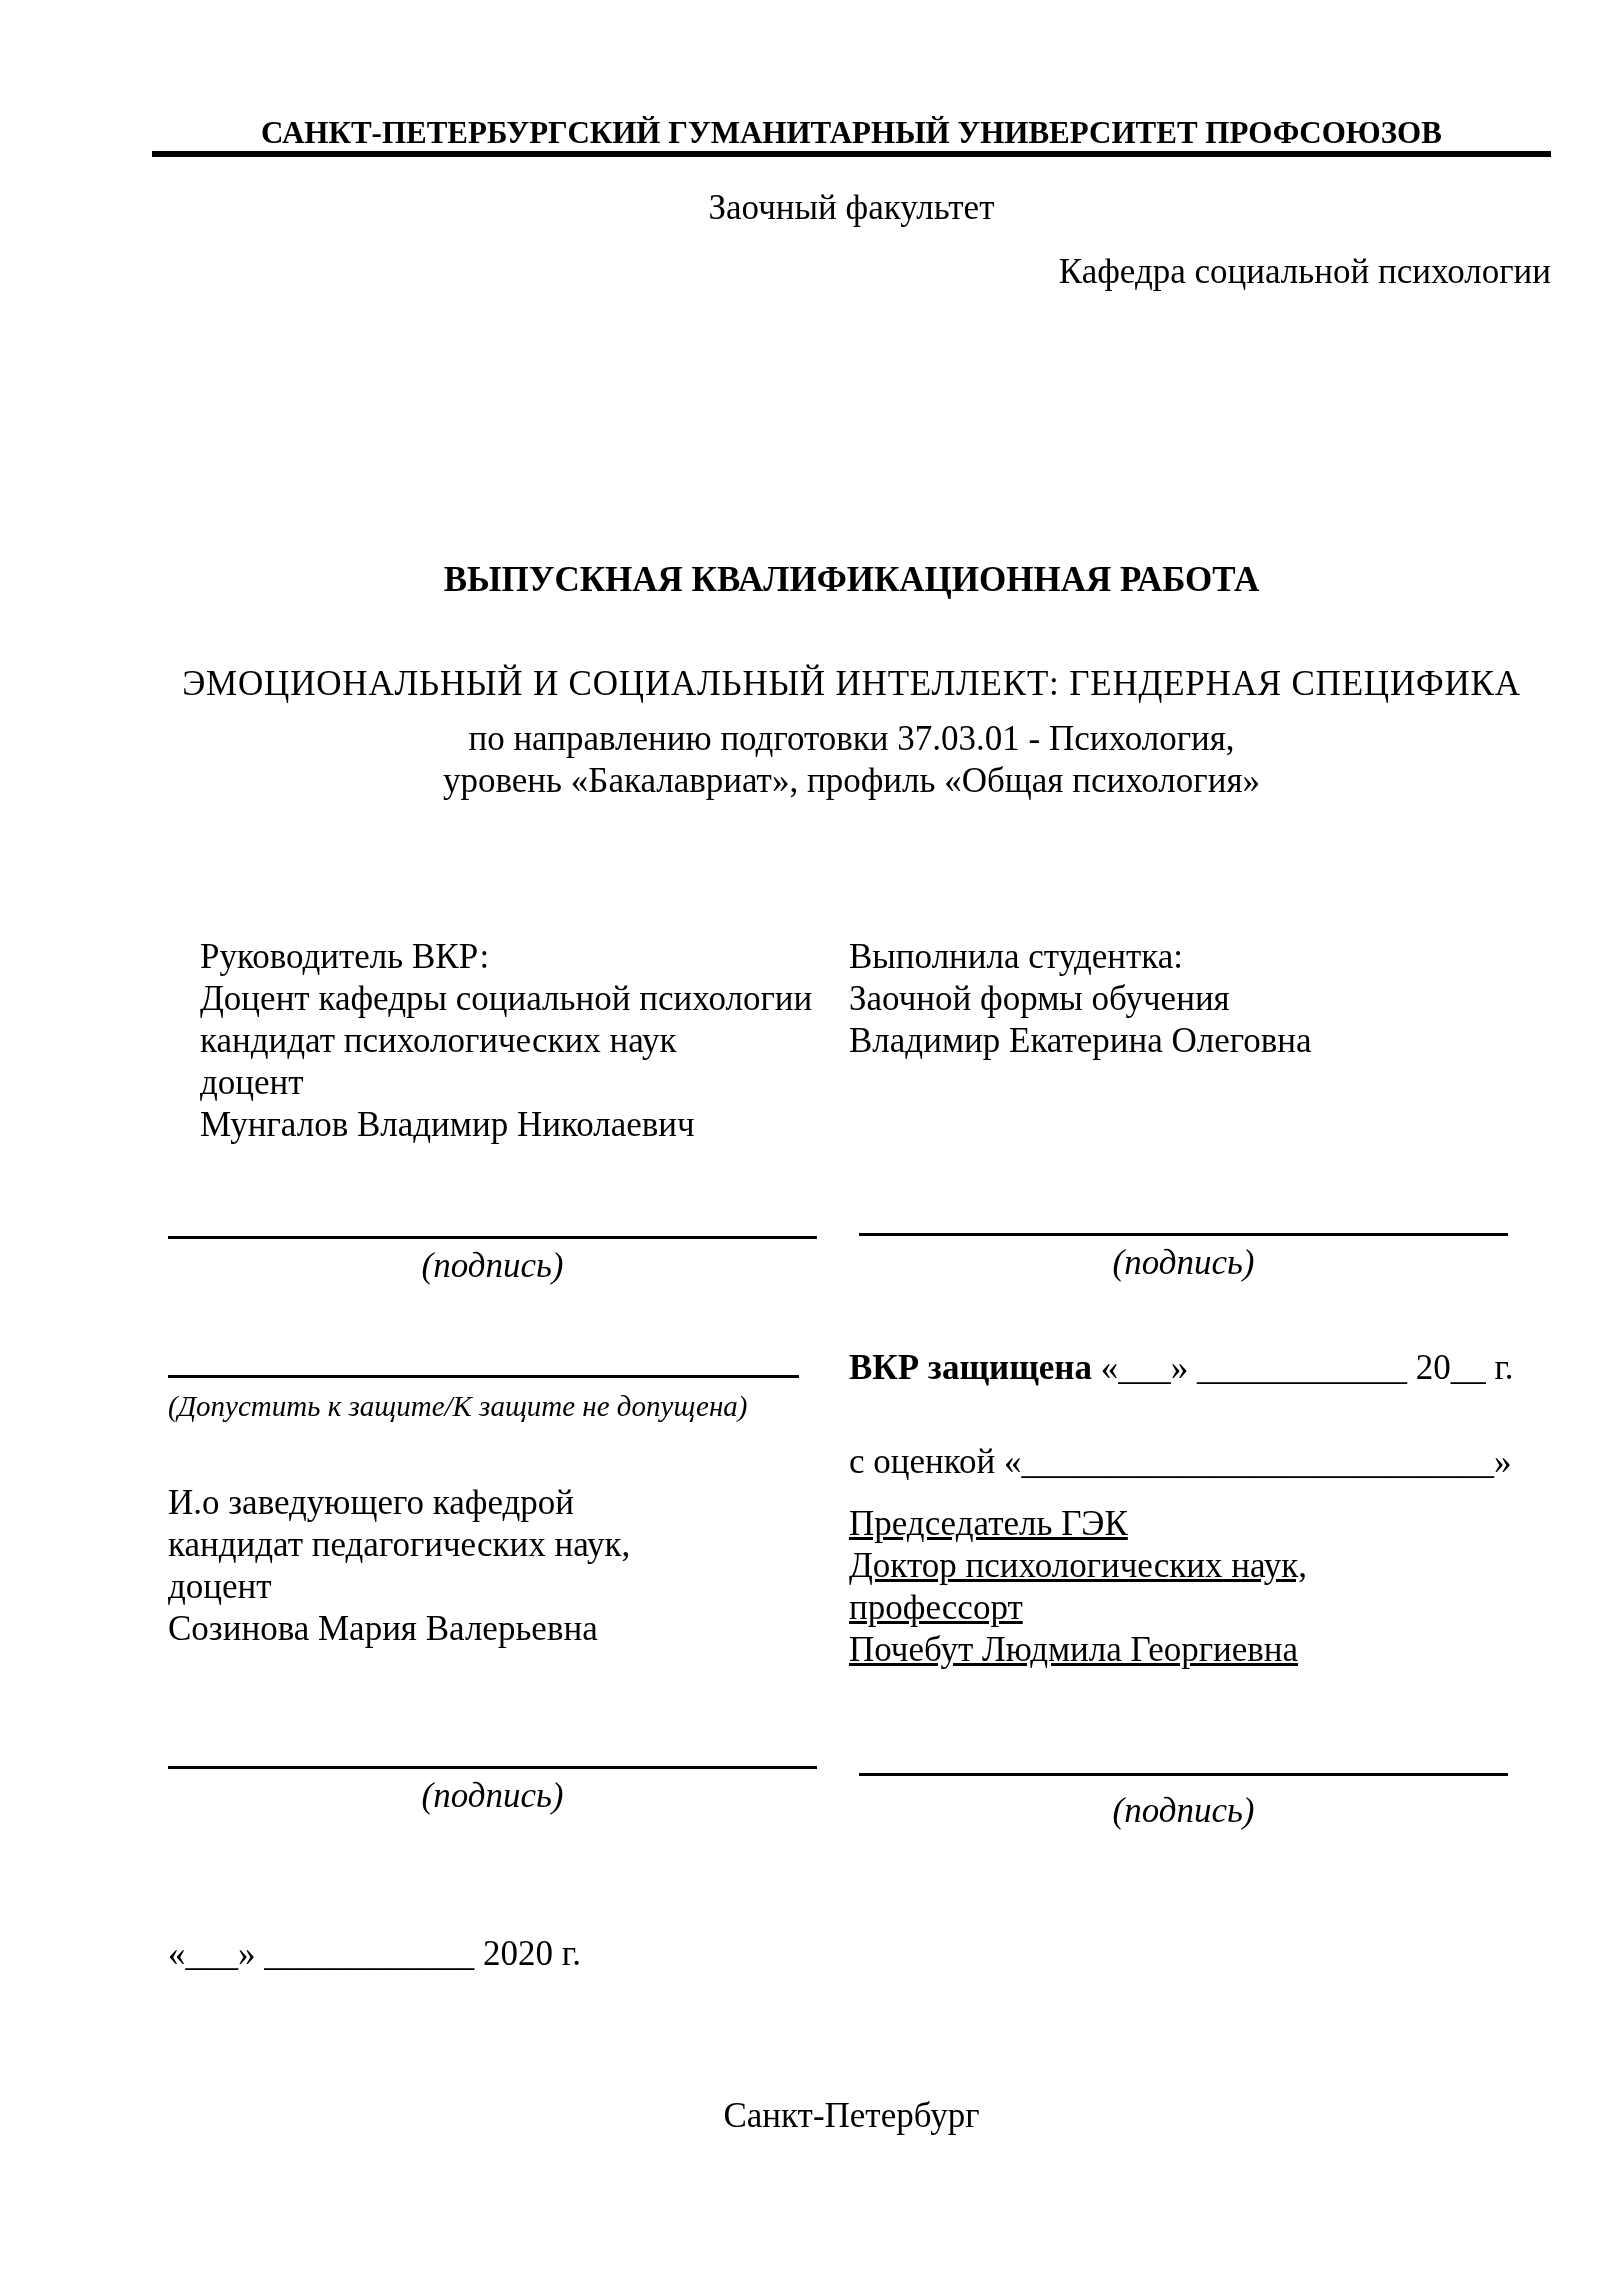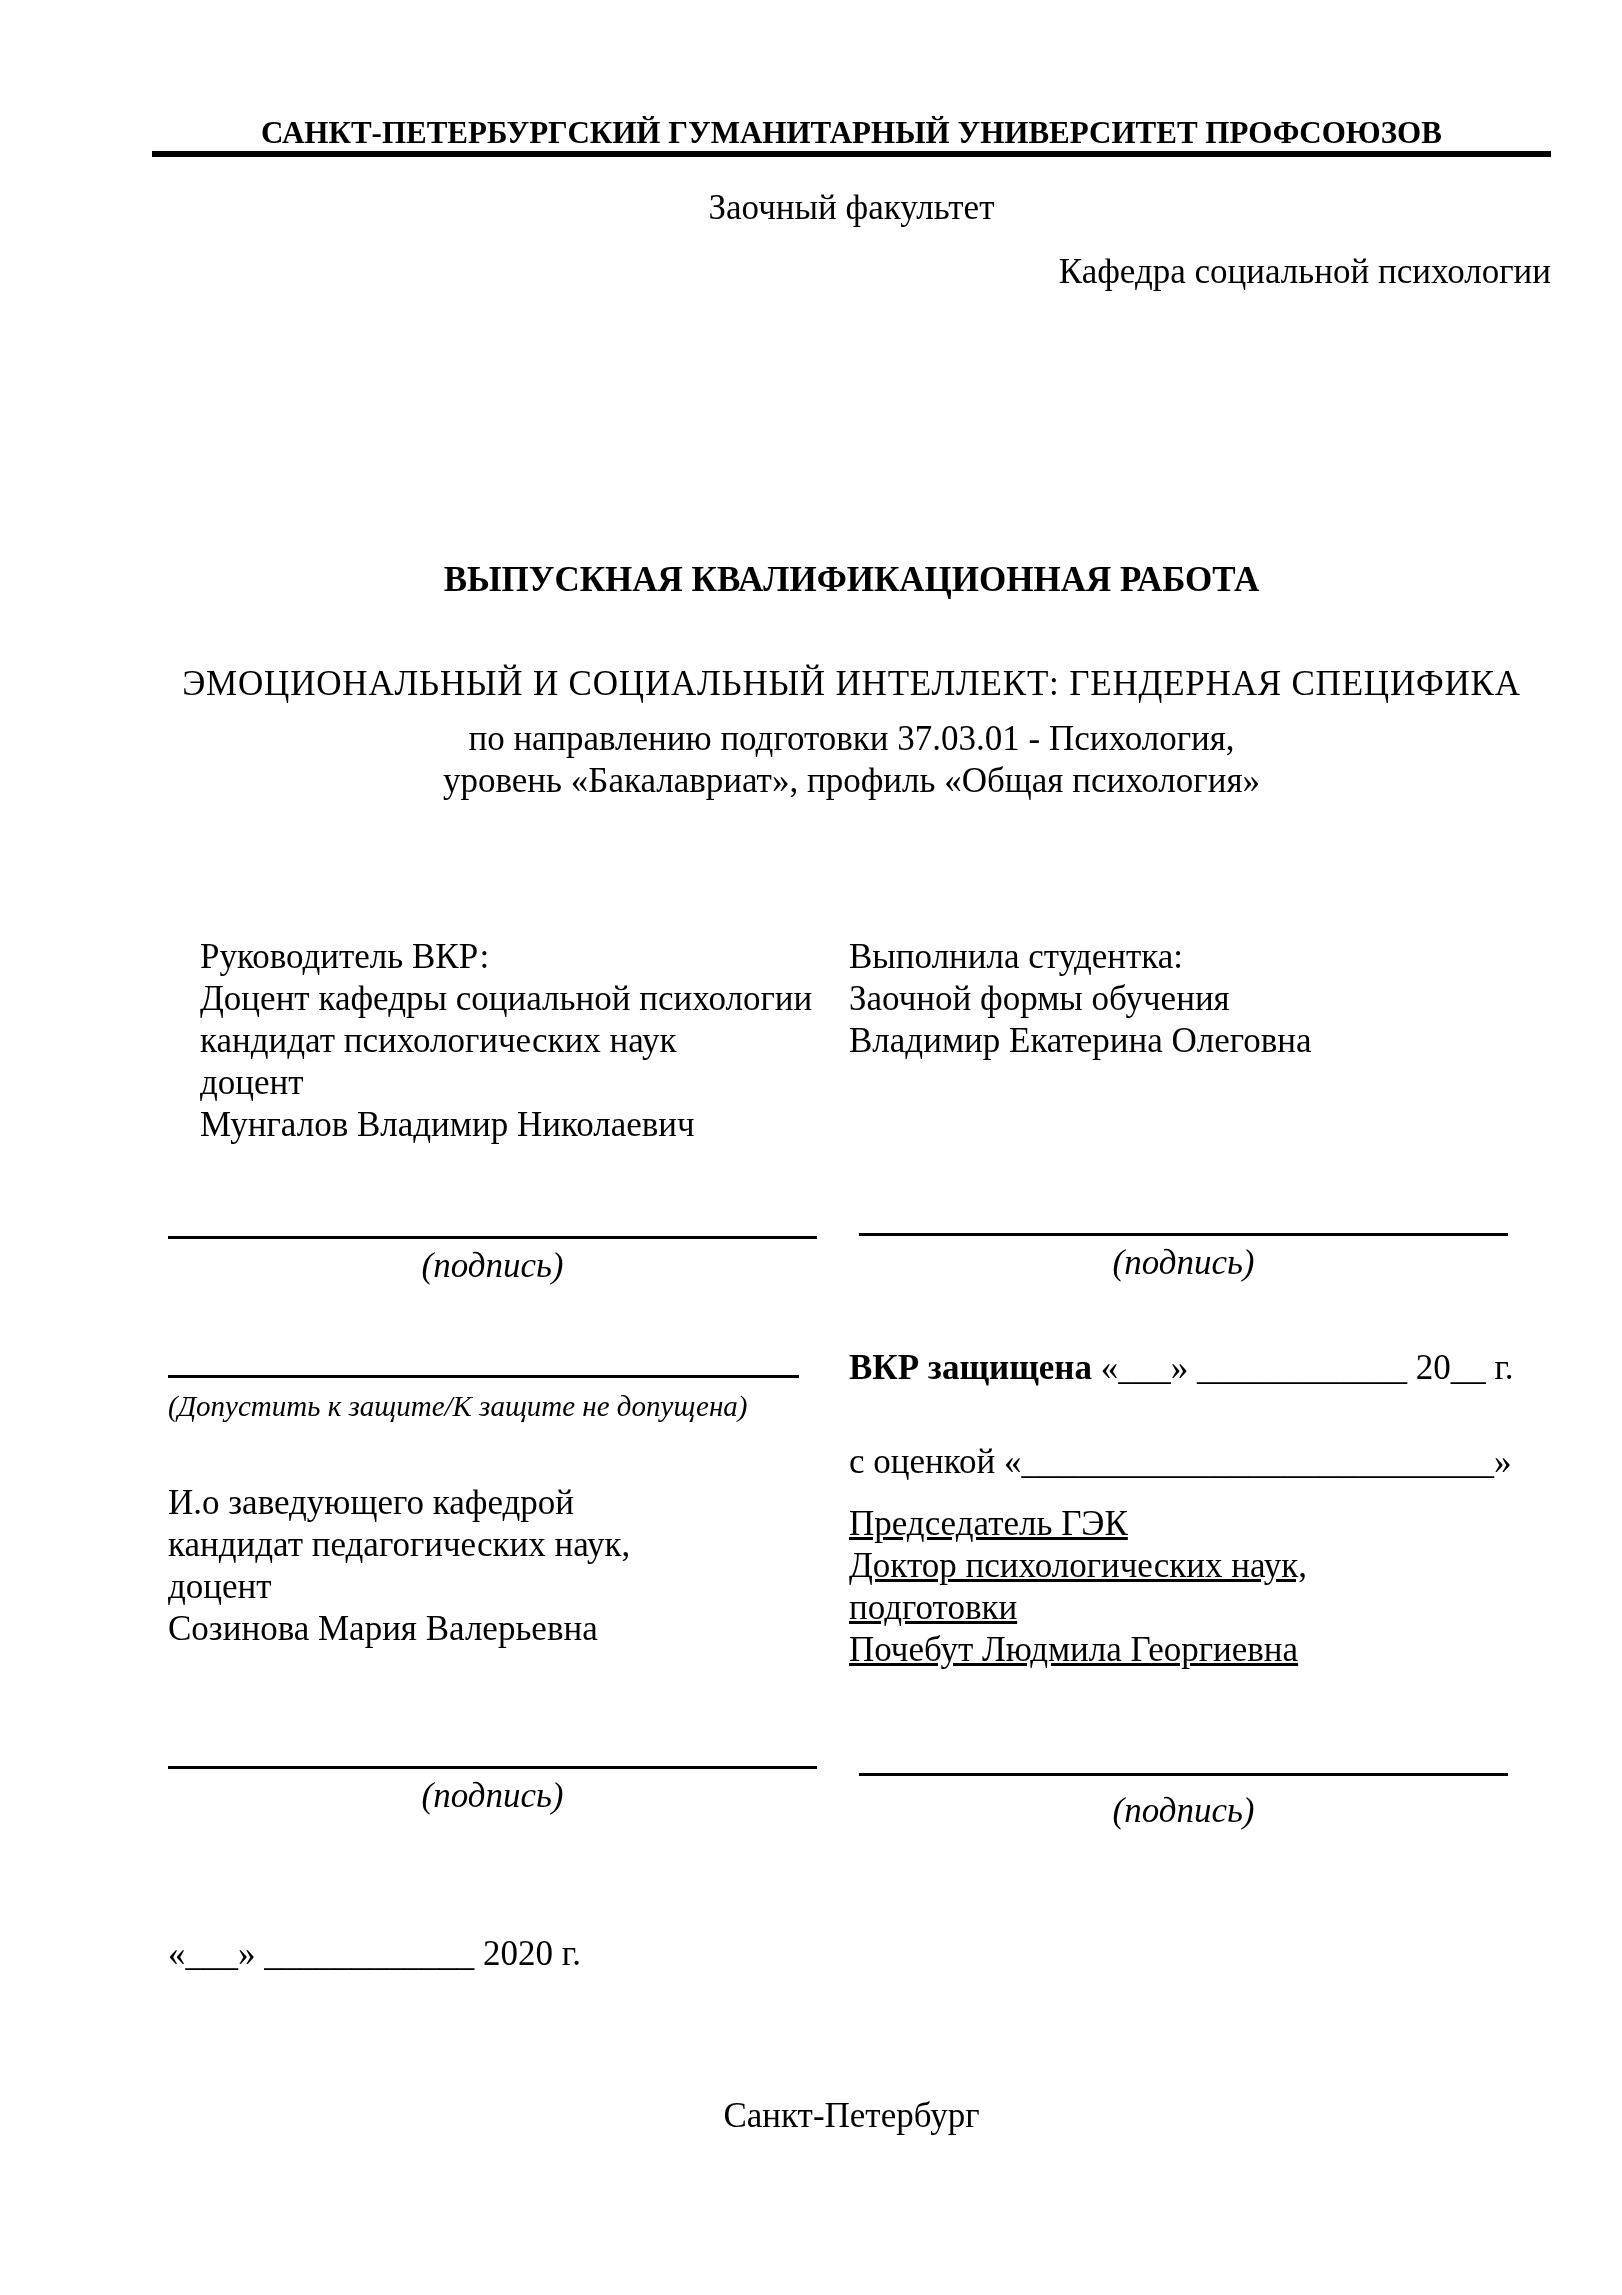--- a/index.html
+++ b/index.html
@@ -112,21 +112,21 @@
   <div class="col-block" style="left:168px; top:1482px;">
     <div>И.о заведующего кафедрой</div>
     <div>кандидат педагогических наук,</div>
     <div>доцент</div>
     <div>Созинова Мария Валерьевна</div>
   </div>
 
   <div class="col-block" style="left:849px; top:1503px;text-decoration:underline;">
     <div>Председатель ГЭК</div>
     <div>Доктор психологических наук,</div>
-    <div>подготовки</div>
+    <div>профессорт</div>
     <div>Почебут Людмила Георгиевна</div>
   </div>
 
   <div class="sig-line" style="left:168px; top:1766px; width:649px;"></div>
   <div class="caption" style="left:168px; top:1780px; width:649px;">(подпись)</div>
 
   <div class="sig-line" style="left:859px; top:1773px; width:649px;"></div>
   <div class="caption" style="left:859px; top:1795px; width:649px;">(подпись)</div>
 
   <div class="col-block" style="left:168px; top:1933px;">«___» ____________ 2020 г.</div>

